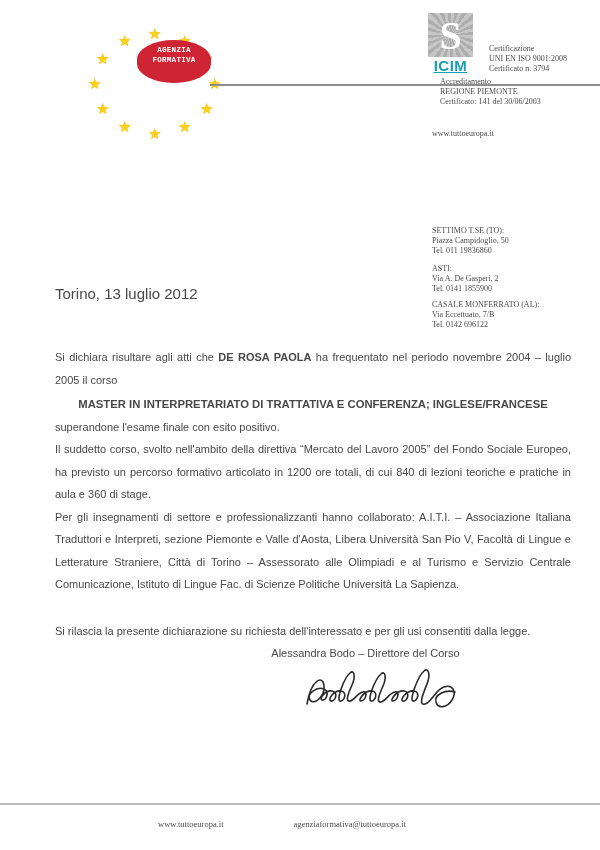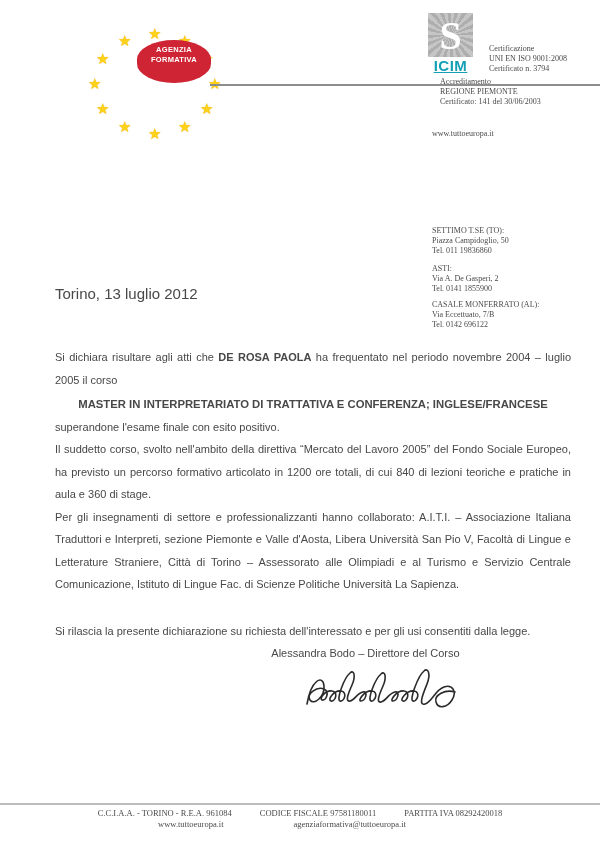--- a/index.html
+++ b/index.html
@@ -7,21 +7,21 @@
         font-family:"Liberation Sans",sans-serif;color:#484848;}
 
   
   .logo{position:absolute;left:55px;top:22px;width:200px;height:120px;}
   .star{position:absolute;font-size:15px;line-height:15px;color:#ffd21a;
         text-shadow:0 0 1px #e09a00;}
   .star::before{content:"★";}
   .banner{position:absolute;left:82px;top:18px;width:74px;height:43px;background:#cf2433;
           border-radius:50%/45%;color:#fff;font-size:7.5px;font-weight:bold;
           text-align:center;line-height:10px;padding-top:5px;box-sizing:border-box;
-          letter-spacing:.3px;z-index:3;}
+          letter-spacing:.3px;z-index:3;font-family:Liberation Mono, monospace;}
   .logo-text{position:absolute;left:0px;top:40px;white-space:nowrap;z-index:2;
              font-family:"Liberation Serif",serif;font-weight:bold;color:#21317f;
              text-shadow:-2px -2px 0 #fff,2px -2px 0 #fff,-2px 2px 0 #fff,2px 2px 0 #fff,
                          0 -2px 0 #fff,0 2px 0 #fff,-2px 0 0 #fff,2px 0 0 #fff;}
   .logo-tutto{font-size:20px;}
   .logo-europa{font-size:31px;letter-spacing:-1px;}
 
   
   .icim-box{position:absolute;left:428px;top:13px;width:45px;height:44px;
             background:repeating-conic-gradient(from 10deg at 50% 50%,#aeaeae 0 9deg,#c6c6c6 9deg 18deg);}
@@ -139,23 +139,18 @@
              C 74 39, 70 49, 66 49 C 62 49, 70 38, 77 39 C 84 40, 80 50, 76 49
              C 72 48, 80 27, 86 22 C 90 18, 92 25, 88 34 C 84 43, 81 51, 86 50
              C 91 49, 94 41, 100 40 C 106 39, 102 49, 98 49 C 94 49, 102 38, 109 39
              C 116 40, 112 50, 108 49 C 104 48, 112 38, 119 39 C 126 40, 122 50, 118 49
              C 114 48, 123 24, 129 19 C 133 15, 136 22, 132 32 C 128 42, 123 54, 130 52
              C 137 50, 140 38, 149 35 C 158 32, 162 40, 157 48 C 152 56, 143 57, 141 50
              C 139 43, 150 37, 160 40" stroke="#2a2a2a" stroke-width="1.6" fill="none" stroke-linecap="round"></path>
   </svg>
 
   <div class="fline"></div>
-  <div class="footer1 serif">
-    <span>C.C.I.A.A. - TORINO - R.E.A. 961084</span>
-    <span>CODICE FISCALE 97581180011</span>
-    <span>PARTITA IVA 08292420018</span>
-  </div>
   <div class="footer2 serif">
     <span>www.tuttoeuropa.it</span>
     <span>agenziaformativa@tuttoeuropa.it</span>
   </div>
 
 </div>
 
 </body></html>

